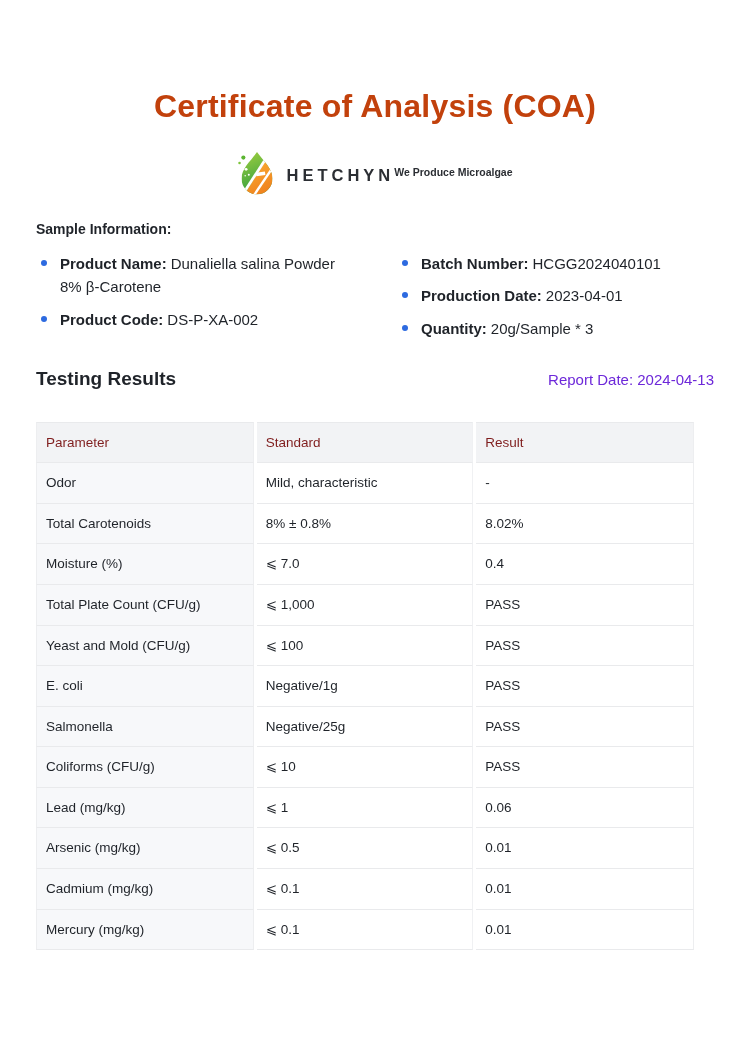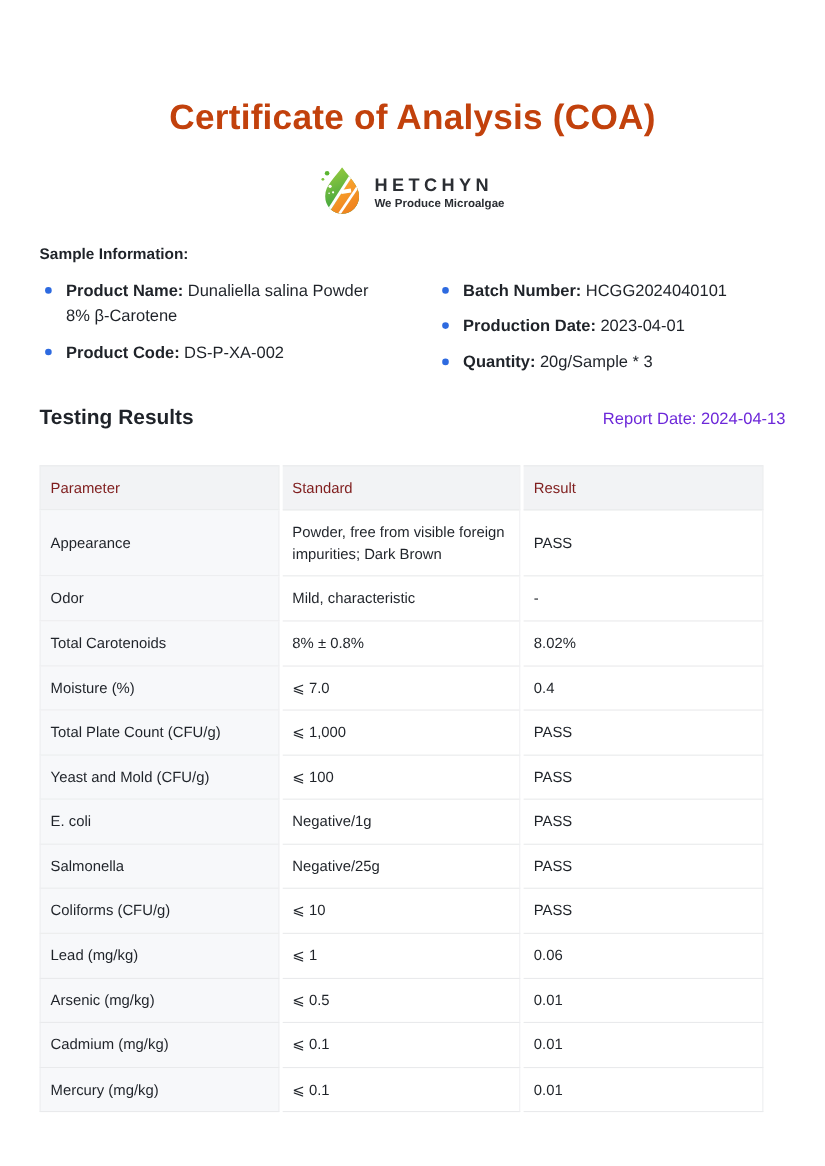--- a/index.html
+++ b/index.html
@@ -21,21 +21,21 @@
     letter-spacing: 0.2px;
   }
 
   .logo-row {
     margin-top: 25px;
     display: flex;
     justify-content: center;
     align-items: center;
     gap: 9px;
   }
-  .logo-text { display: flex; flex-direction: column; }
+  .logo-text { display: flex; flex-direction: row; }
   .logo-name {
     font-size: 16.5px;
     font-weight: 700;
     letter-spacing: 4px;
     color: #2b2e33;
     line-height: 1.15;
   }
   .logo-tagline {
     font-size: 10.5px;
     font-weight: 700;
@@ -207,25 +207,20 @@
     </colgroup>
     <thead>
       <tr>
         <th>Parameter</th>
         <th>Standard</th>
         <th>Result</th>
       </tr>
     </thead>
     <tbody>
       <tr>
-        <td class="param">Appearance</td>
-        <td>Powder, free from visible foreign impurities; Dark Brown</td>
-        <td>PASS</td>
-      </tr>
-      <tr>
         <td class="param">Odor</td>
         <td>Mild, characteristic</td>
         <td>-</td>
       </tr>
       <tr>
         <td class="param">Total Carotenoids</td>
         <td>8% ± 0.8%</td>
         <td>8.02%</td>
       </tr>
       <tr>

